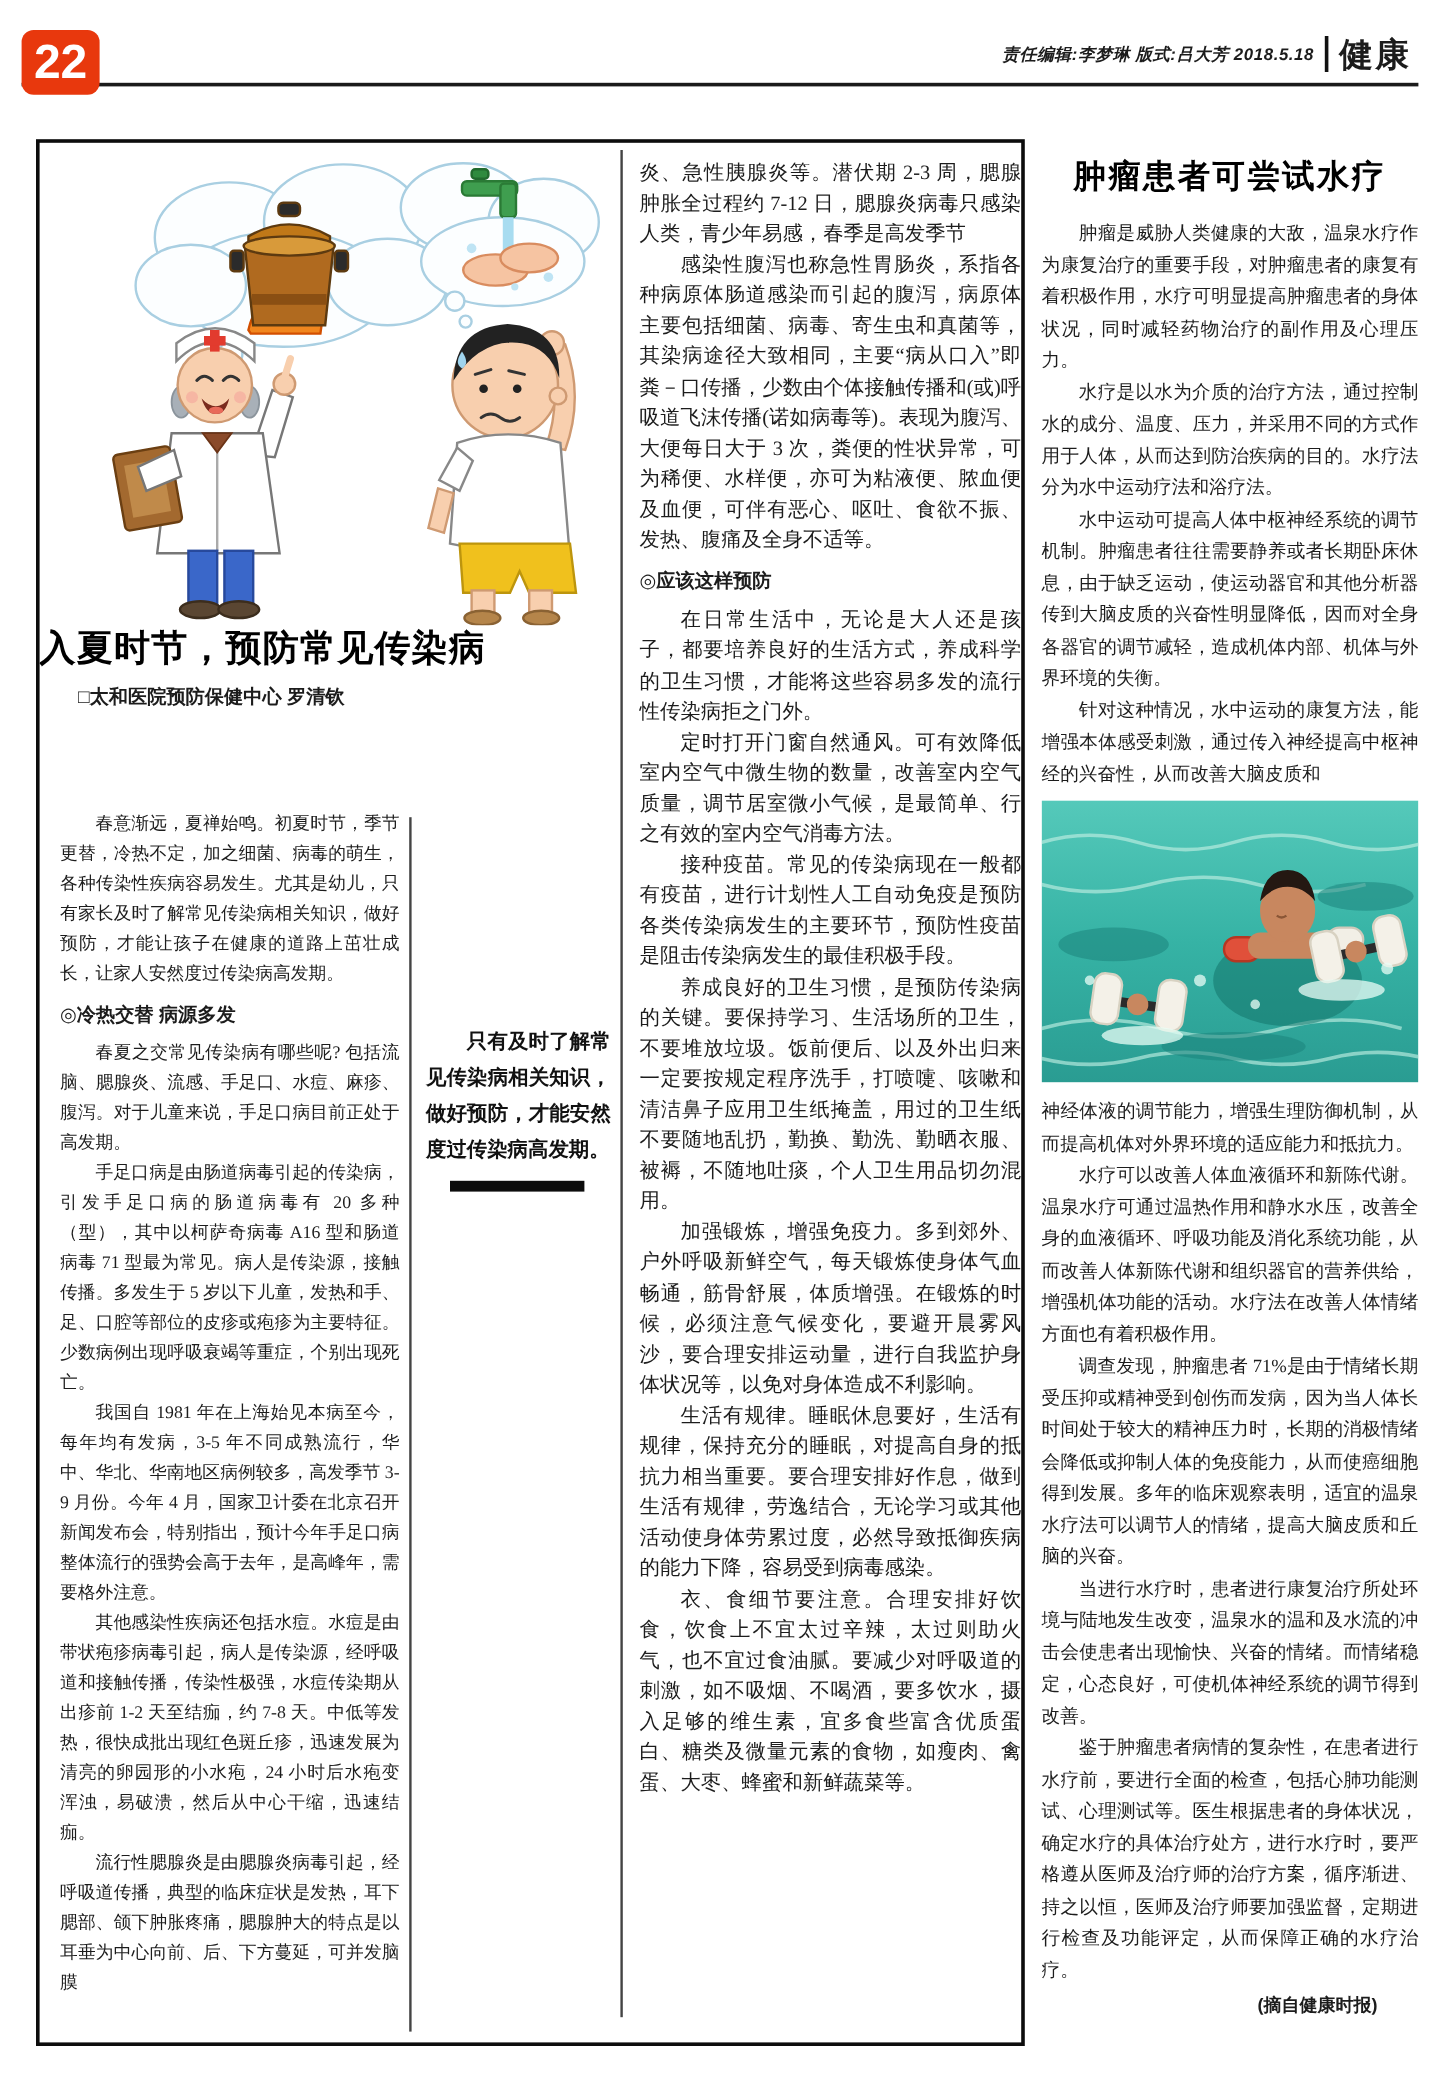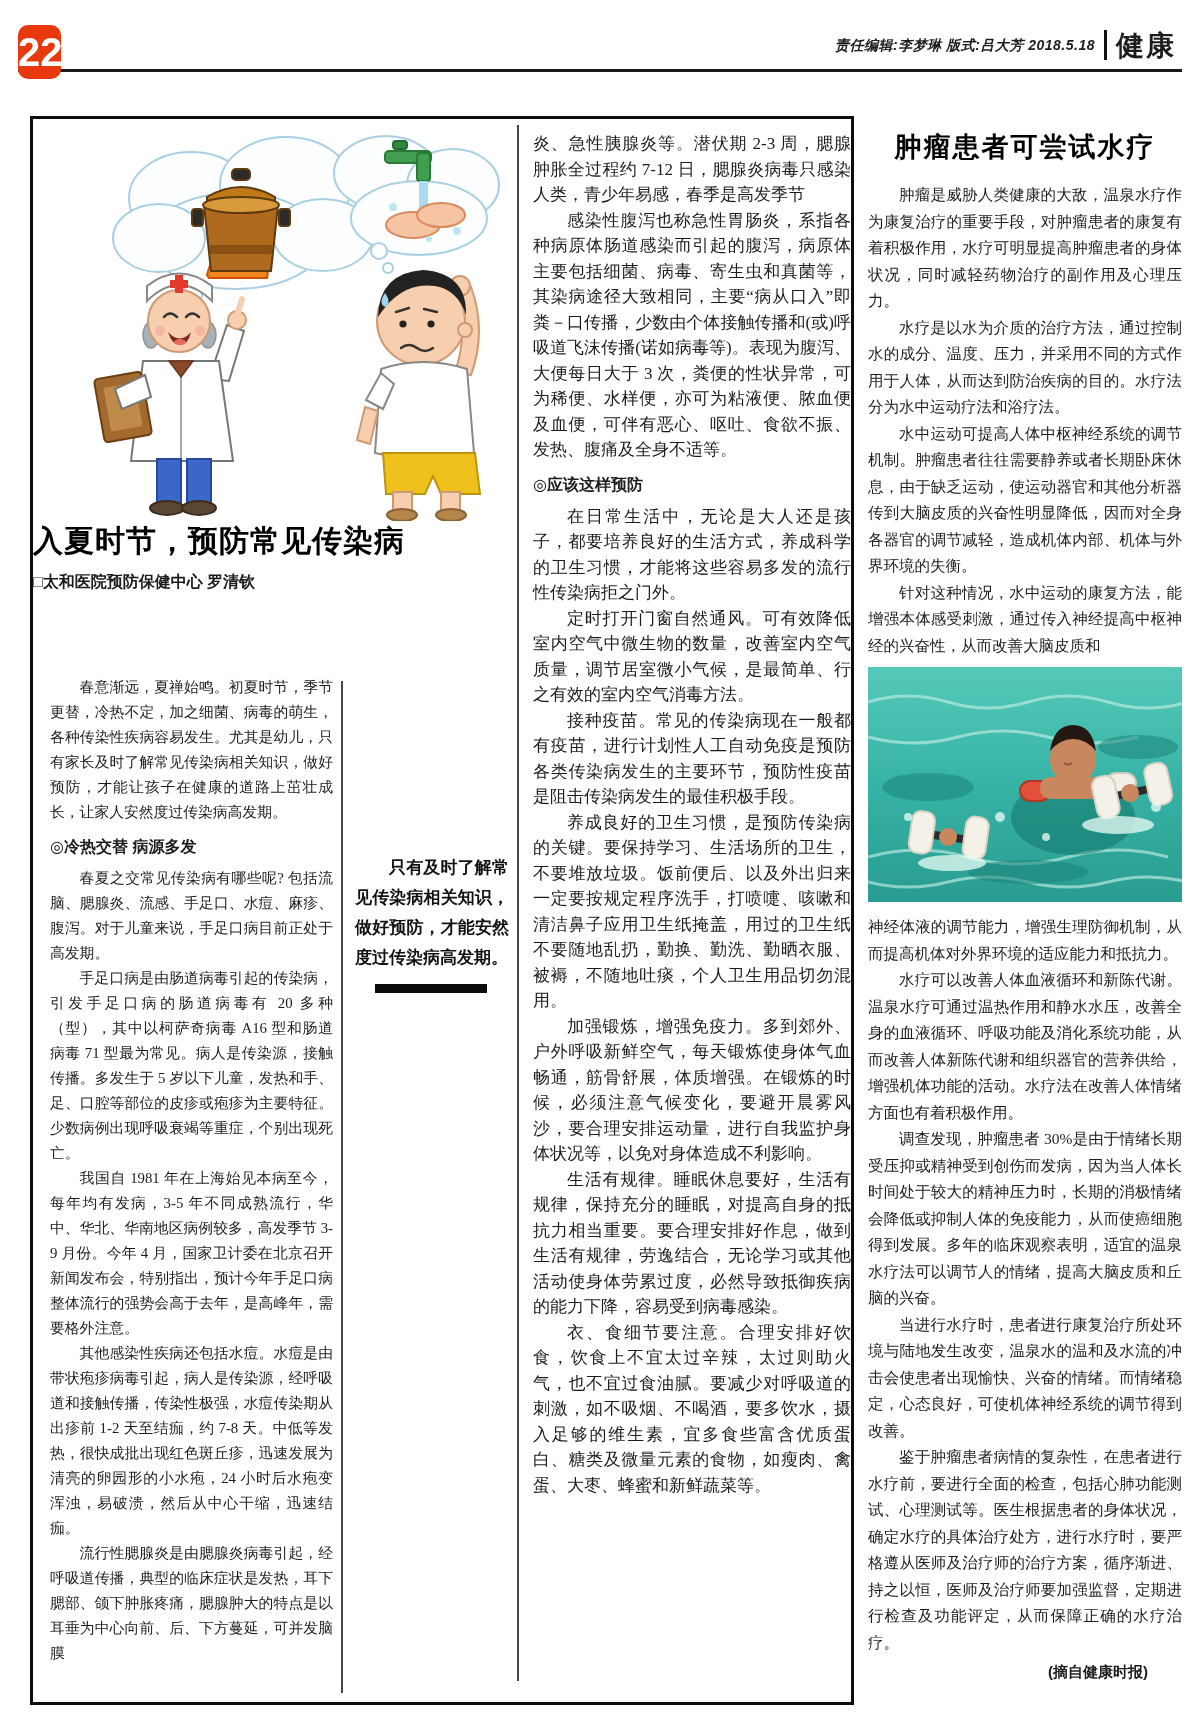--- a/index.html
+++ b/index.html
@@ -1,36 +1,36 @@
 <!DOCTYPE html>
 <html><head>
 <meta charset="utf-8">
 <style>
   html,body{margin:0;padding:0;background:#ffffff;}
   body{width:1200px;height:1733px;position:relative;overflow:hidden;
        font-family:"Liberation Serif","DejaVu Serif",serif;color:#1c1c1c;}
   .page{position:absolute;inset:0;background:#fff;}
 
   
-  .page-num{position:absolute;left:18px;top:25px;width:43px;height:54px;
+  .page-num{position:absolute;left:18px;top:25px;width:65px;height:54px;
     background:#e8380d;border-radius:10px;color:#fff;z-index:3;
     font:bold 40px/54px "Liberation Sans","DejaVu Sans",sans-serif;text-align:center;}
   .header-rule{position:absolute;left:18px;top:69px;width:1164px;height:3px;background:#1b1b1b;}
   .masthead-right{position:absolute;right:24px;top:30px;display:flex;align-items:flex-end;gap:9px;z-index:2;background:#fff;padding-left:8px;}
   .edit-info{font:bold italic 14px/20px "Liberation Sans","DejaVu Sans",sans-serif;padding-bottom:7px;letter-spacing:.5px;}
   .mast-divider{display:inline-block;width:3px;height:30px;background:#111;margin-bottom:2px;}
   .section-name{font:bold 28px/32px "Liberation Sans","DejaVu Sans",sans-serif;letter-spacing:2px;}
 
   
   .a1-box{position:absolute;left:30px;top:116px;width:818px;height:1583px;
     border:3px solid #0c0c0c;background:#fff;overflow:hidden;}
   .illustration{position:absolute;left:8px;top:4px;width:470px;height:398px;}
   .a1-titleblock{position:absolute;left:0;top:404px;width:482px;text-align:left;}
   .a1-title{margin:0;font:bold 30px/36px "Liberation Sans","DejaVu Sans",sans-serif;letter-spacing:1px;color:#000;}
-  .a1-byline{margin-top:13px;font:bold 16px/20px "Liberation Sans","DejaVu Sans",sans-serif;}
+  .a1-byline{margin-top:13px;font:bold 16px/20px "Liberation Sans","DejaVu Sans",sans-serif;padding-left:32px;}
 
   .colL{position:absolute;left:17px;top:556px;width:283px;}
   .colM{position:absolute;left:500px;top:12px;width:318px;}
   .colL p,.colM p{margin:0;text-align:justify;text-justify:inter-ideograph;}
   .colL p{font-size:14.8px;line-height:25px;}
   .colM p{font-size:17px;line-height:25.5px;}
   .indent{text-indent:2em;}
   .noindent{text-indent:0;}
   .subhead{font:bold 16px/22px "Liberation Sans","DejaVu Sans",sans-serif;margin:11px 0 8px;text-indent:0;}
 
@@ -270,19 +270,19 @@
         <ellipse cx="250" cy="158" rx="36" ry="9"></ellipse>
         <circle cx="132" cy="150" r="5"></circle>
           <circle cx="288" cy="140" r="5"></circle>
         <circle cx="178" cy="170" r="4"></circle>
           <circle cx="40" cy="150" r="4"></circle>
       </g>
     </svg>
 
     <p class="noindent">神经体液的调节能力，增强生理防御机制，从而提高机体对外界环境的适应能力和抵抗力。</p>
     <p class="indent">水疗可以改善人体血液循环和新陈代谢。温泉水疗可通过温热作用和静水水压，改善全身的血液循环、呼吸功能及消化系统功能，从而改善人体新陈代谢和组织器官的营养供给，增强机体功能的活动。水疗法在改善人体情绪方面也有着积极作用。</p>
-    <p class="indent">调查发现，肿瘤患者 30%是由于情绪长期受压抑或精神受到创伤而发病，因为当人体长时间处于较大的精神压力时，长期的消极情绪会降低或抑制人体的免疫能力，从而使癌细胞得到发展。多年的临床观察表明，适宜的温泉水疗法可以调节人的情绪，提高大脑皮质和丘脑的兴奋。</p>
+    <p class="indent">调查发现，肿瘤患者 71%是由于情绪长期受压抑或精神受到创伤而发病，因为当人体长时间处于较大的精神压力时，长期的消极情绪会降低或抑制人体的免疫能力，从而使癌细胞得到发展。多年的临床观察表明，适宜的温泉水疗法可以调节人的情绪，提高大脑皮质和丘脑的兴奋。</p>
     <p class="indent">当进行水疗时，患者进行康复治疗所处环境与陆地发生改变，温泉水的温和及水流的冲击会使患者出现愉快、兴奋的情绪。而情绪稳定，心态良好，可使机体神经系统的调节得到改善。</p>
     <p class="indent">鉴于肿瘤患者病情的复杂性，在患者进行水疗前，要进行全面的检查，包括心肺功能测试、心理测试等。医生根据患者的身体状况，确定水疗的具体治疗处方，进行水疗时，要严格遵从医师及治疗师的治疗方案，循序渐进、持之以恒，医师及治疗师要加强监督，定期进行检查及功能评定，从而保障正确的水疗治疗。</p>
     <div class="credit">(摘自健康时报)</div>
   </section>
 
 </div>
 
 </body></html>

